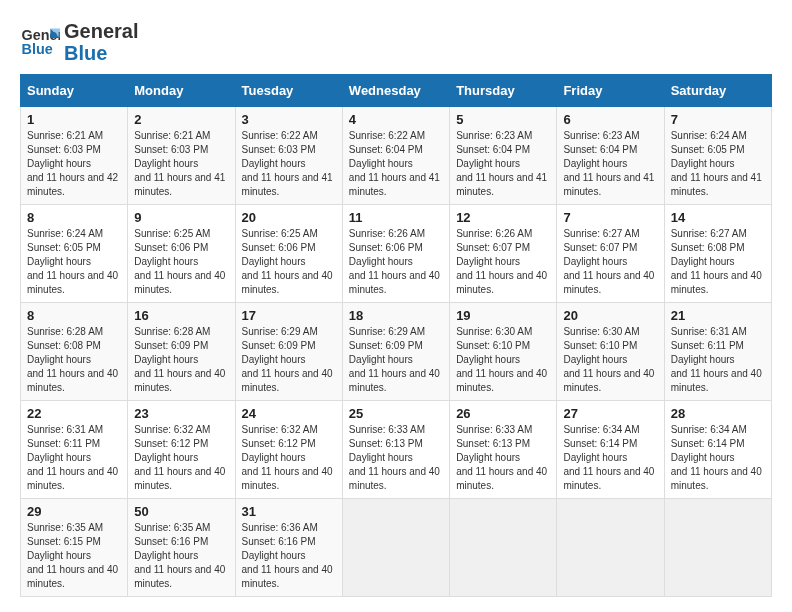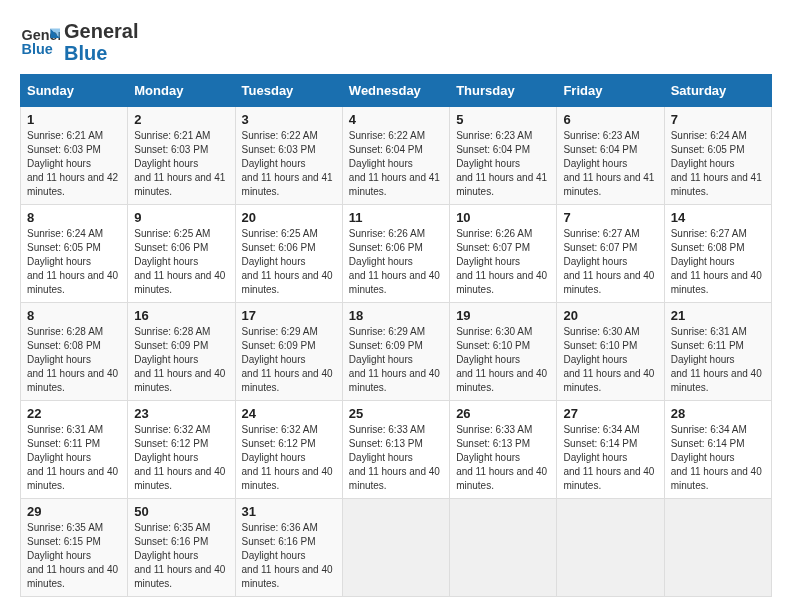--- a/index.html
+++ b/index.html
@@ -213,21 +213,21 @@
         <td>
         <div class="day-number">11</div>
         <div class="day-info">
           Sunrise: 6:26 AM<br>
           Sunset: 6:06 PM<br>
           Daylight hours<br>
           and 11 hours and 40 minutes.
         </div>
       </td>
         <td>
-        <div class="day-number">10</div>
+        <div class="day-number">12</div>
         <div class="day-info">
           Sunrise: 6:26 AM<br>
           Sunset: 6:07 PM<br>
           Daylight hours<br>
           and 11 hours and 40 minutes.
         </div>
       </td>
         <td>
         <div class="day-number">7</div>
         <div class="day-info">

